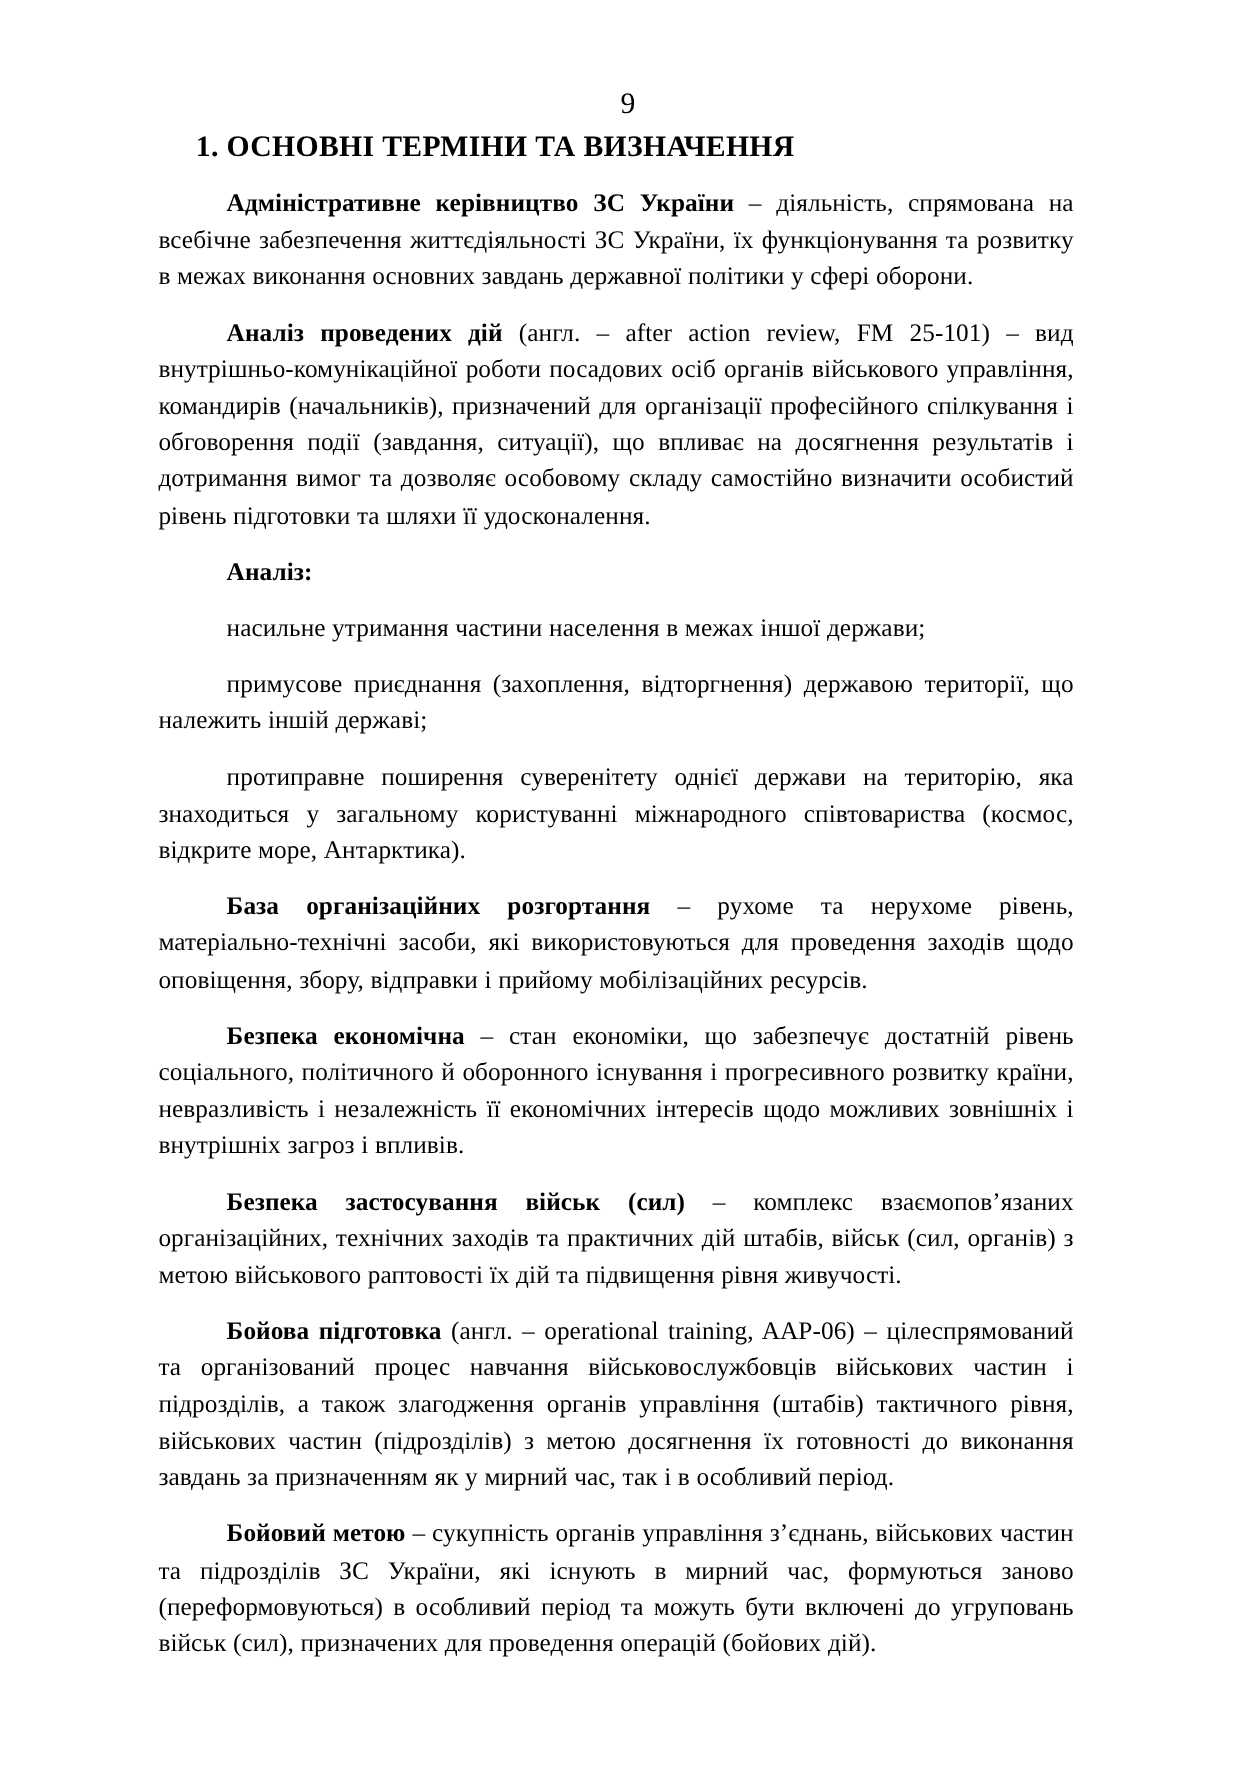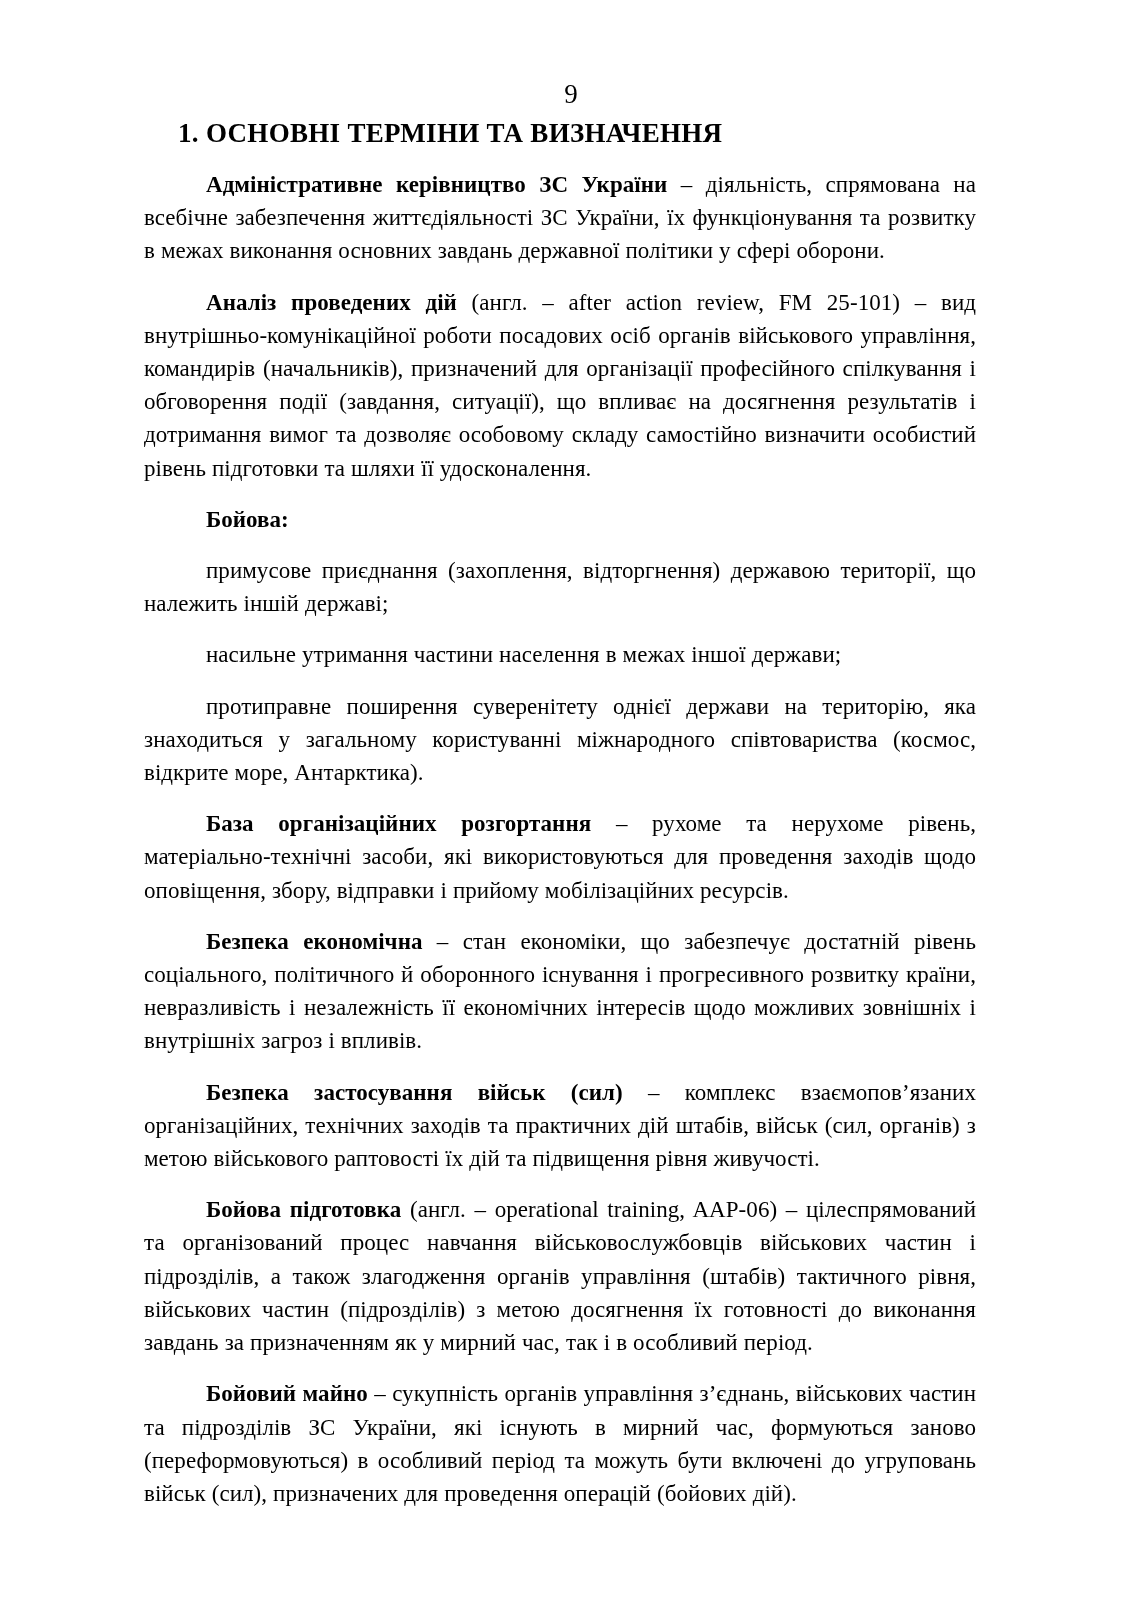--- a/index.html
+++ b/index.html
@@ -80,33 +80,33 @@
   <div class="content">
 
     <h1 class="section-heading">1. ОСНОВНІ ТЕРМІНИ ТА ВИЗНАЧЕННЯ</h1>
 
     <div class="body-block">
 
       <p class="para"><span class="term">Адміністративне керівництво ЗС України</span><span> – діяльність, спрямована на всебічне забезпечення життєдіяльності ЗС України, їх функціонування та розвитку в межах виконання основних завдань державної політики у сфері оборони.</span></p>
 
       <p class="para"><span class="term">Аналіз проведених дій</span><span> (англ. – after action review, FM 25-101) – вид внутрішньо-комунікаційної роботи посадових осіб органів військового управління, командирів (начальників), призначений для організації професійного спілкування і обговорення події (завдання, ситуації), що впливає на досягнення результатів і дотримання вимог та дозволяє особовому складу самостійно визначити особистий рівень підготовки та шляхи її удосконалення.</span></p>
 
-      <p class="para"><span class="term">Бойова:</span><span></span></p>
+      <p class="para"><span class="term">Аналіз:</span><span></span></p>
+
+      <p class="para sub-item"><span>насильне утримання частини населення в межах іншої держави;</span></p>
 
       <p class="para sub-item"><span>примусове приєднання (захоплення, відторгнення) державою території, що належить іншій державі;</span></p>
-
-      <p class="para sub-item"><span>насильне утримання частини населення в межах іншої держави;</span></p>
 
       <p class="para sub-item"><span>протиправне поширення суверенітету однієї держави на територію, яка знаходиться у загальному користуванні міжнародного співтовариства (космос, відкрите море, Антарктика).</span></p>
 
       <p class="para"><span class="term">База організаційних розгортання</span><span> – рухоме та нерухоме рівень, матеріально-технічні засоби, які використовуються для проведення заходів щодо оповіщення, збору, відправки і прийому мобілізаційних ресурсів.</span></p>
 
       <p class="para"><span class="term">Безпека економічна</span><span> – стан економіки, що забезпечує достатній рівень соціального, політичного й оборонного існування і прогресивного розвитку країни, невразливість і незалежність її економічних інтересів щодо можливих зовнішніх і внутрішніх загроз і впливів.</span></p>
 
       <p class="para"><span class="term">Безпека застосування військ (сил)</span><span> – комплекс взаємопов’язаних організаційних, технічних заходів та практичних дій штабів, військ (сил, органів) з метою військового раптовості їх дій та підвищення рівня живучості.</span></p>
 
       <p class="para"><span class="term">Бойова підготовка</span><span> (англ. – operational training, AAP-06) – цілеспрямований та організований процес навчання військовослужбовців військових частин і підрозділів, а також злагодження органів управління (штабів) тактичного рівня, військових частин (підрозділів) з метою досягнення їх готовності до виконання завдань за призначенням як у мирний час, так і в особливий період.</span></p>
 
-      <p class="para"><span class="term">Бойовий майно</span><span> – сукупність органів управління з’єднань, військових частин та підрозділів ЗС України, які існують в мирний час, формуються заново (переформовуються) в особливий період та можуть бути включені до угруповань військ (сил), призначених для проведення операцій (бойових дій).</span></p>
+      <p class="para"><span class="term">Бойовий метою</span><span> – сукупність органів управління з’єднань, військових частин та підрозділів ЗС України, які існують в мирний час, формуються заново (переформовуються) в особливий період та можуть бути включені до угруповань військ (сил), призначених для проведення операцій (бойових дій).</span></p>
 
     </div>
   </div>
 </div>
 
 </body></html>

